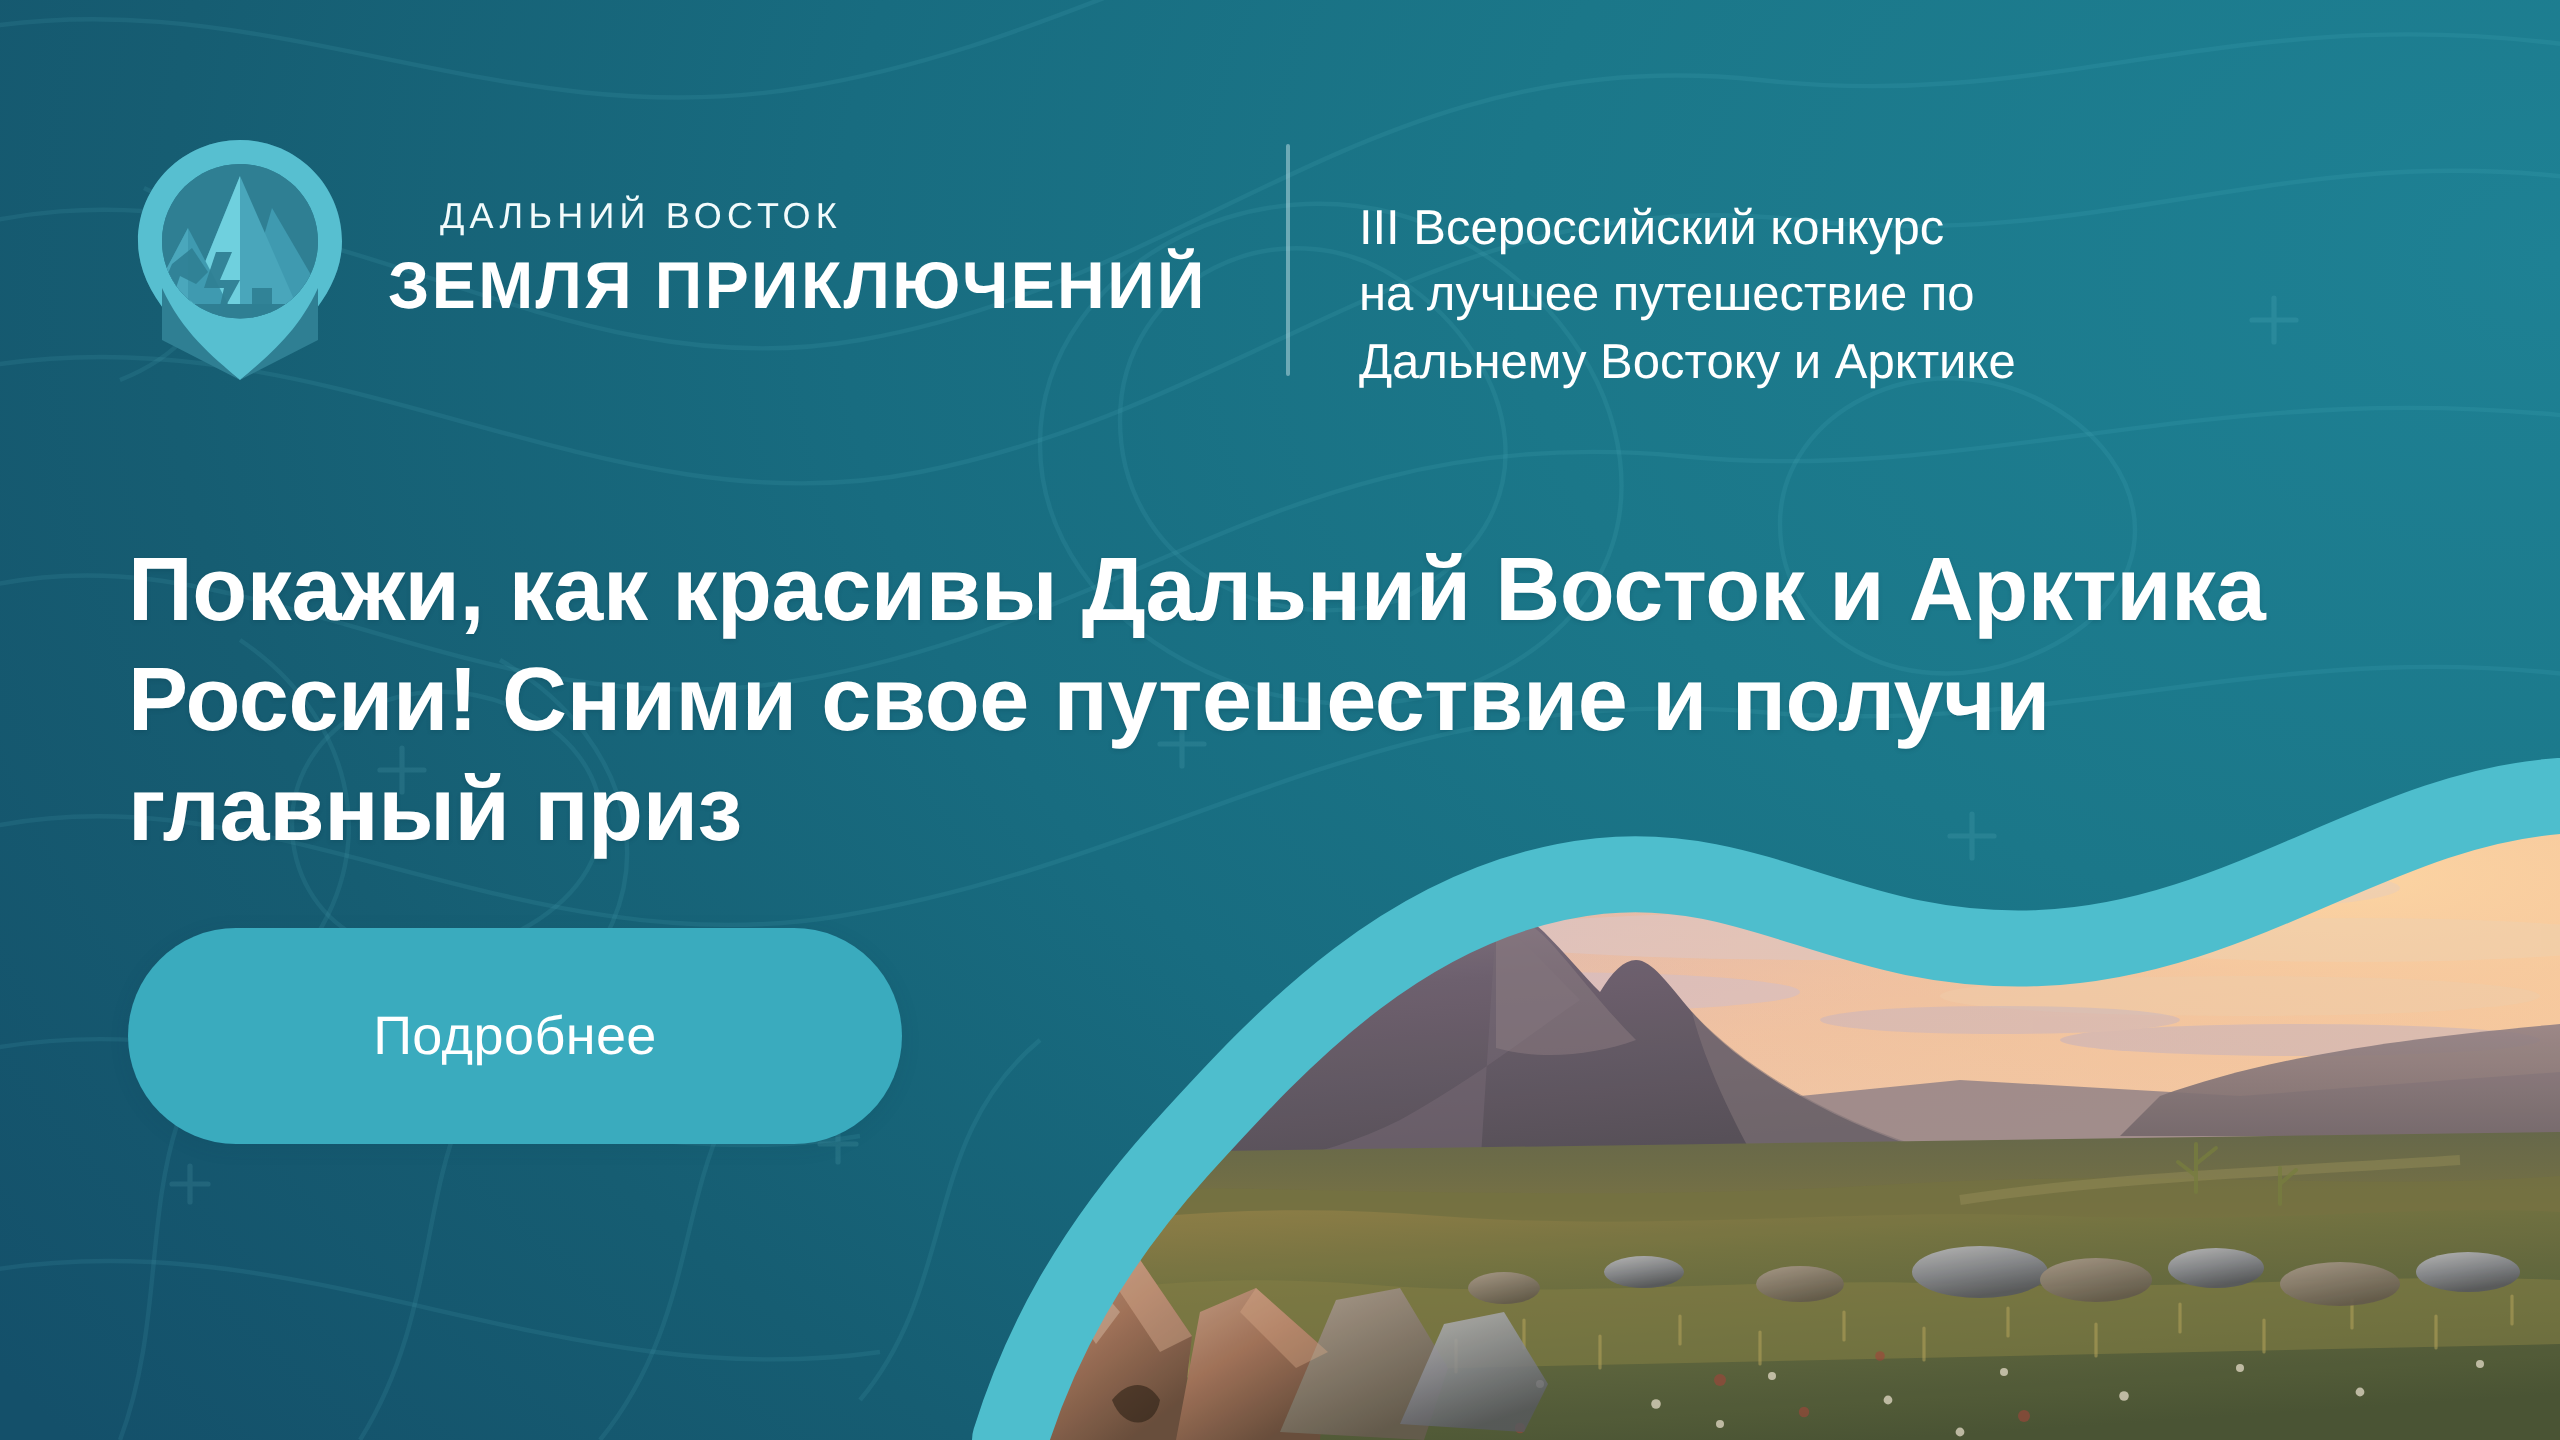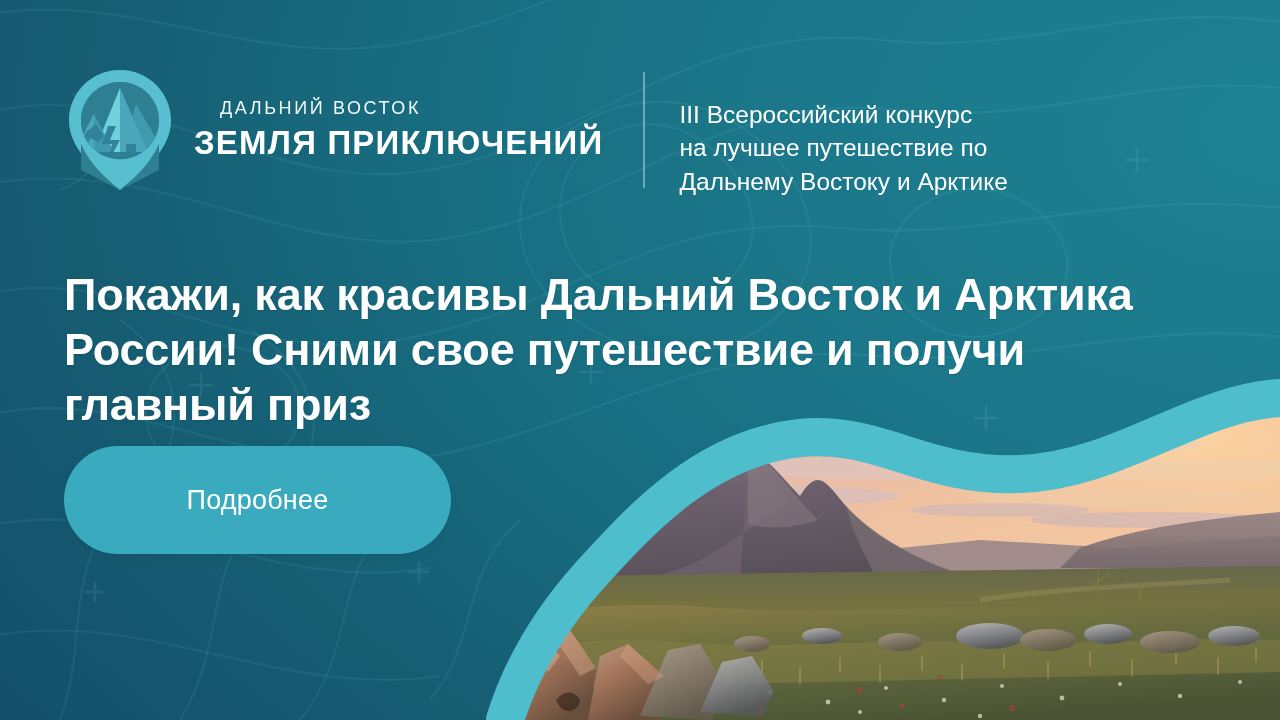--- a/index.html
+++ b/index.html
@@ -96,21 +96,21 @@
     color:#ffffff;
     letter-spacing:-.2px;
     white-space:pre-line;
     text-shadow:0 1px 2px rgba(8,50,64,.18);
     margin-top:40px;
   }
 
   
   .cta{
     position:absolute;
-    left:64px;top:446px;
+    left:64px;top:464px;
     width:387px;height:108px;
     border-radius:54px;
     background:#3aabbe;
     border:none;
     cursor:pointer;
     color:#ffffff;
     font-family:inherit;
     font-size:27px;
     font-weight:400;
     letter-spacing:.2px;

